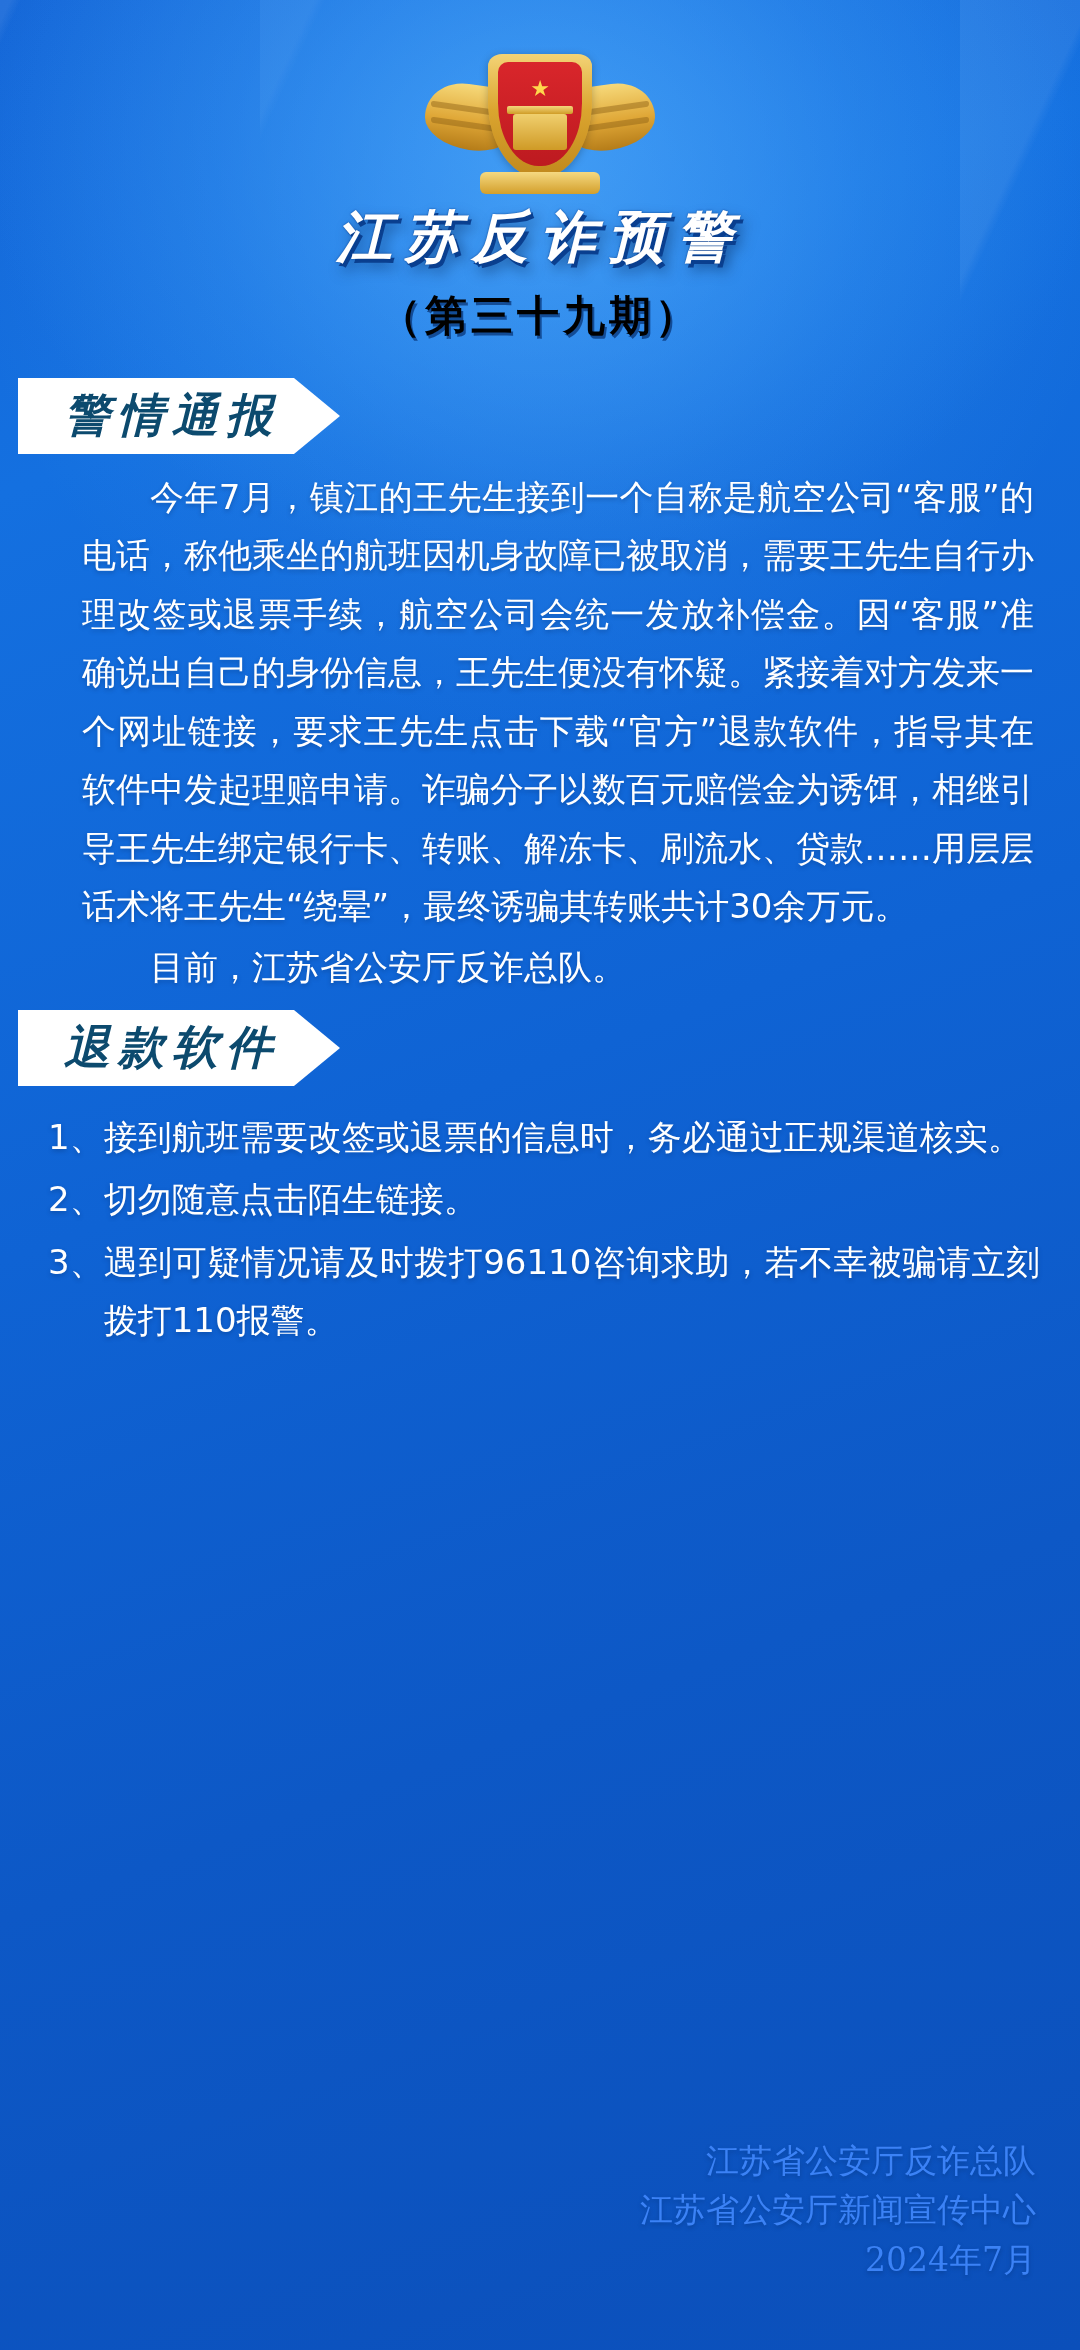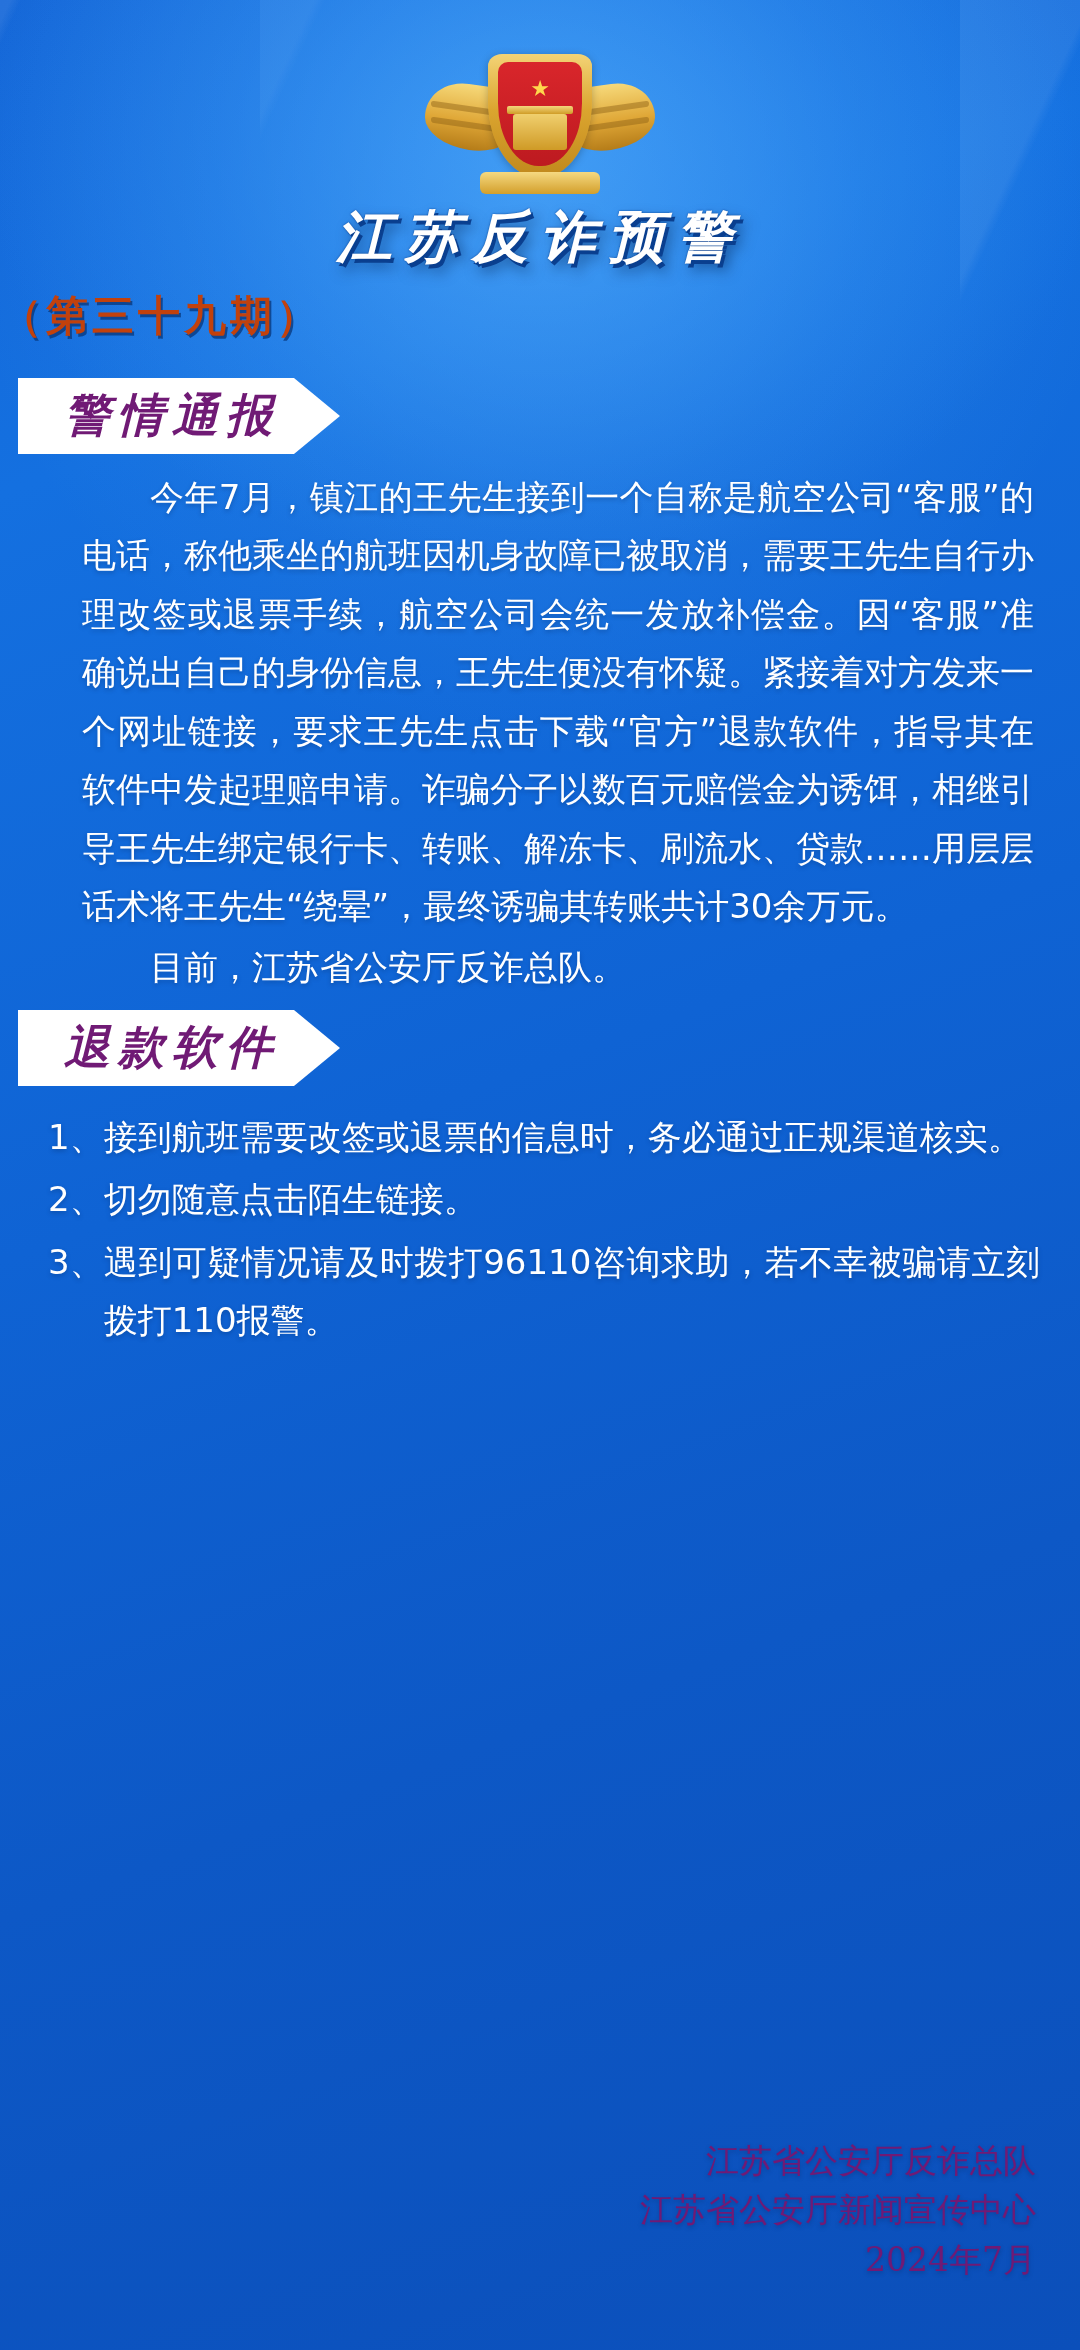--- a/index.html
+++ b/index.html
@@ -99,45 +99,46 @@
     letter-spacing: 12px;
     color: #ffffff;
     text-shadow:
       0 0 2px #0a3f8f,
       3px 4px 0 #0a3f8f,
       6px 8px 14px rgba(3,30,72,0.55);
     font-style: italic;
   }
   .sub-title {
     position: absolute; left: 0; right: 0; top: 288px;
+    text-align: center;
     font-family: Liberation Sans, sans-serif;
     font-weight: bold;
     font-size: 42px;
     letter-spacing: 4px;
-    color: #c2410c;
+    color: #000000;
     text-shadow: 2px 3px 0 rgba(8,54,120,0.75);
   }
 
   
   .banner {
     position: absolute;
     left: 18px;
     height: 76px;
     display: flex; align-items: center;
     padding: 0 60px 0 46px;
     background: #ffffff;
     clip-path: polygon(0 0, calc(100% - 46px) 0, 100% 50%, calc(100% - 46px) 100%, 0 100%);
     box-shadow: 0 6px 18px rgba(3,34,82,0.28);
   }
   .banner-text {
     font-family: "DejaVu Sans", sans-serif;
     font-weight: bold;
     font-size: 46px;
     letter-spacing: 8px;
-    color: #701a75;
+    color: #0c4a6e;
     font-style: italic;
   }
   #banner-report { top: 378px; }
   #banner-tips { top: 1010px; }
 
   
   .body-block {
     position: absolute;
     left: 66px; right: 46px;
     color: #ffffff;
@@ -164,21 +165,21 @@
   }
   .tip-item { display: flex; margin-bottom: 4px; }
   .tip-num { flex: 0 0 auto; white-space: nowrap; }
   .tip-text { flex: 1 1 auto; text-align: justify; text-justify: inter-ideograph; }
 
   
   .footer {
     position: absolute;
     right: 44px; bottom: 66px;
     text-align: right;
-    color: #701a75;
+    color: #3b82f6;
     font-family: "DejaVu Serif", serif;
     font-size: 33px;
     line-height: 1.5;
     text-shadow: 0 2px 4px rgba(5,40,95,0.35);
   }
 </style>
 </head>
 <body>
 
 <div class="page">

